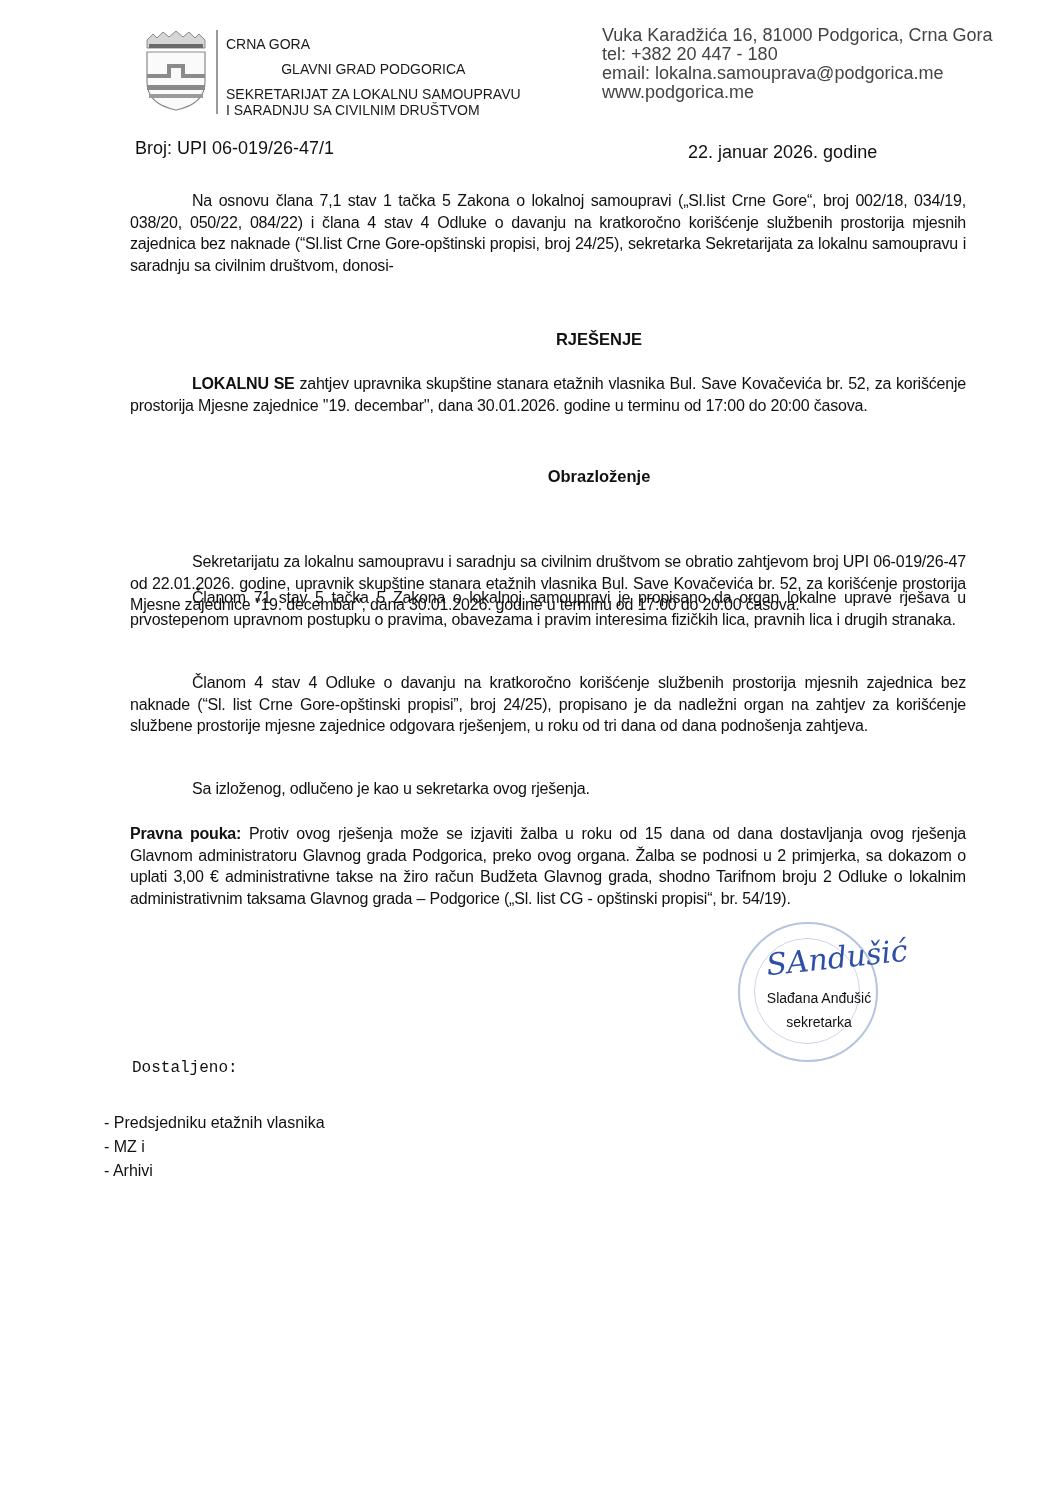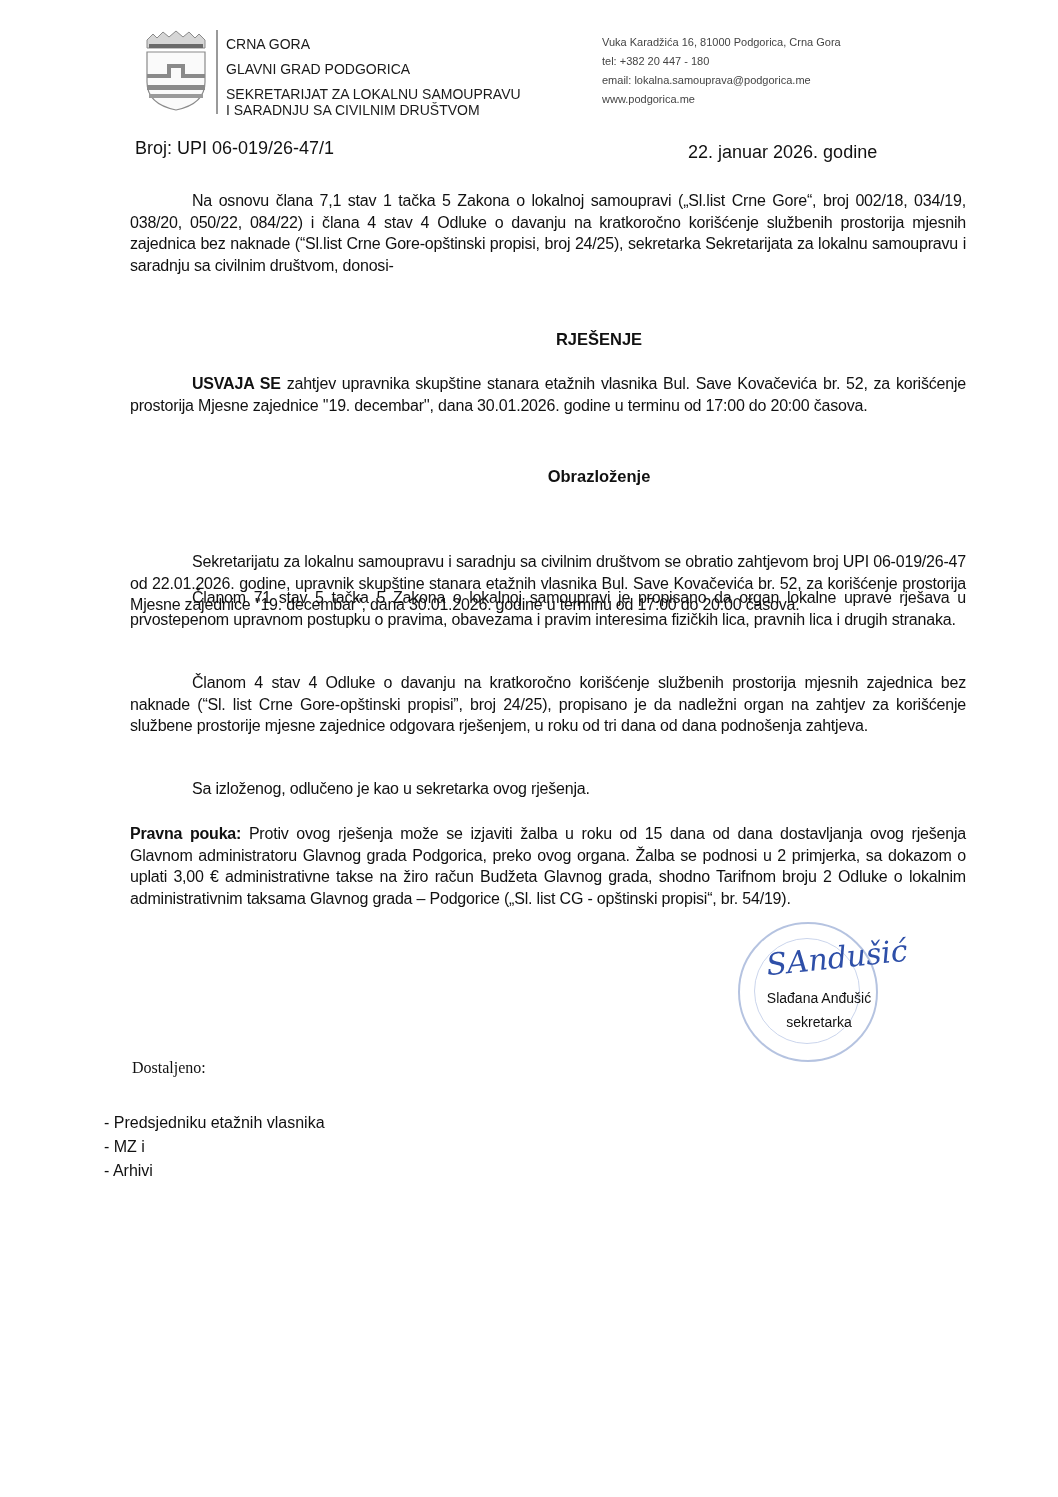--- a/index.html
+++ b/index.html
@@ -5,22 +5,22 @@
   html, body { margin: 0; padding: 0; background: #ffffff; }
   body { width: 1058px; height: 1497px; position: relative; overflow: hidden; color: #111; }
   .page { position: absolute; left: 0; top: 0; width: 860px; height: 1497px; }
 
   
   .crest { position: absolute; left: 143px; top: 30px; width: 66px; height: 82px; }
   .vline { position: absolute; left: 216px; top: 30px; width: 2px; height: 84px; background: #9a9a9a; }
   .org { position: absolute; left: 226px; top: 36px; font-family: "Liberation Sans", sans-serif; font-size: 14px; line-height: 16px; color: #1a1a1a; }
   .org div { white-space: nowrap; }
   .org .l1 { margin-bottom: 9px; }
-  .org .l2 { margin-bottom: 9px; }
-  .contact { position: absolute; left: 602px; top: 33px; font-family: "Liberation Sans", sans-serif; font-size: 11px; line-height: 19px; color: #444; }
+  .org .l2 { margin-bottom: 9px; text-align: center; }
+  .contact { position: absolute; left: 602px; top: 26px; font-family: "Liberation Sans", sans-serif; font-size: 18px; line-height: 19px; color: #444; }
   .contact div { white-space: nowrap; }
   .broj { position: absolute; left: 135px; top: 138px; font-family: "Liberation Sans", sans-serif; font-size: 18px; color: #111; white-space: nowrap; }
   .datum { position: absolute; left: 688px; top: 142px; font-family: "Liberation Sans", sans-serif; font-size: 18px; color: #111; white-space: nowrap; }
 
   
   .text { position: absolute; left: 130px; width: 836px; font-family: "Liberation Sans", sans-serif; font-size: 16px; line-height: 21.5px; text-align: justify; color: #111; letter-spacing: -0.2px; }
   .indent { text-indent: 62px; }
   .p1 { top: 190px; }
   .title { position: absolute; left: 0; width: 1058px; text-align: center; font-family: "Liberation Sans", sans-serif; font-weight: bold; font-size: 16.5px; color: #111; }
   .t-rjesenje { top: 330px; left: 70px; }
@@ -33,21 +33,21 @@
   .p7 { top: 823px; }
   b { font-weight: bold; }
 
   
   .stamp { position: absolute; left: 738px; top: 922px; width: 136px; height: 136px; border-radius: 50%; border: 2px solid #7a93c8; opacity: 0.55; }
   .stamp-inner { position: absolute; left: 14px; top: 14px; width: 104px; height: 104px; border-radius: 50%; border: 1px solid #9fb2dc; }
   .signature { position: absolute; left: 766px; top: 940px; font-family: "DejaVu Serif", serif; font-style: italic; font-size: 30px; color: #2e4fa8; transform: rotate(-6deg); white-space: nowrap; }
   .signer { position: absolute; left: 759px; top: 986px; font-family: "Liberation Sans", sans-serif; font-size: 14px; line-height: 24px; color: #111; text-align: center; width: 120px; }
 
   
-  .dost { position: absolute; left: 132px; top: 1059px; font-family: Liberation Serif, serif; font-size: 16px; color: #111; }
+  .dost { position: absolute; left: 132px; top: 1059px; font-family: Liberation Mono, monospace; font-size: 16px; color: #111; }
   .dist { position: absolute; left: 104px; top: 1111px; font-family: "Liberation Sans", sans-serif; font-size: 16px; line-height: 24px; color: #111; }
   .dist div { white-space: nowrap; }
 </style>
 </head>
 <body>
 
 <div class="page">
 
   <svg class="crest" viewBox="0 0 66 82">
     <path d="M4 10 L10 4 L14 8 L20 2 L26 7 L33 1 L40 7 L46 2 L52 8 L56 4 L62 10 L62 18 L4 18 Z" fill="#d6d6d6" stroke="#8a8a8a" stroke-width="1"></path>
@@ -73,21 +73,21 @@
     <div>www.podgorica.me</div>
   </div>
 
   <div class="broj">Broj: UPI 06-019/26-47/1</div>
   <div class="datum">22. januar 2026. godine</div>
 
   <div class="text indent p1">Na osnovu člana 7,1 stav 1 tačka 5 Zakona o lokalnoj samoupravi („Sl.list Crne Gore“, broj  002/18, 034/19, 038/20, 050/22, 084/22) i člana 4 stav 4  Odluke o davanju na kratkoročno korišćenje službenih prostorija mjesnih zajednica bez naknade (“Sl.list Crne Gore-opštinski propisi, broj 24/25), sekretarka Sekretarijata za lokalnu samoupravu i saradnju sa civilnim društvom, donosi-</div>
 
   <div class="title t-rjesenje">RJEŠENJE</div>
 
-  <div class="text indent p2"><b>USVAJA SE</b><span> zahtjev  upravnika skupštine stanara etažnih vlasnika Bul. Save Kovačevića br. 52, za korišćenje  prostorija Mjesne zajednice ''19. decembar'', dana 30.01.2026. godine u terminu od 17:00 do 20:00 časova.</span></div>
+  <div class="text indent p2"><b>LOKALNU SE</b><span> zahtjev  upravnika skupštine stanara etažnih vlasnika Bul. Save Kovačevića br. 52, za korišćenje  prostorija Mjesne zajednice ''19. decembar'', dana 30.01.2026. godine u terminu od 17:00 do 20:00 časova.</span></div>
 
   <div class="title t-obraz">Obrazloženje</div>
 
   <div class="text indent p3">Sekretarijatu za lokalnu samoupravu i saradnju sa civilnim društvom se obratio zahtjevom broj UPI 06-019/26-47 od 22.01.2026. godine, upravnik skupštine stanara etažnih vlasnika Bul. Save Kovačevića br. 52, za korišćenje  prostorija Mjesne zajednice ''19. decembar'',  dana 30.01.2026. godine u terminu od 17:00 do 20:00 časova.</div>
   <div class="text indent p4">Članom 71 stav 5 tačka 5  Zakona o lokalnoj samoupravi je propisano da organ lokalne uprave rješava u prvostepenom upravnom postupku o pravima, obavezama i pravim interesima fizičkih lica, pravnih lica i drugih stranaka.</div>
   <div class="text indent p5">Članom 4 stav 4 Odluke o davanju na kratkoročno korišćenje službenih prostorija mjesnih zajednica bez naknade (“Sl. list Crne Gore-opštinski propisi”, broj 24/25), propisano je da nadležni organ na zahtjev za korišćenje službene prostorije mjesne zajednice odgovara rješenjem, u roku od tri dana od dana podnošenja zahtjeva.</div>
 
   <div class="text indent p6">Sa izloženog, odlučeno je kao u sekretarka ovog rješenja.</div>
 
   <div class="text p7"><b>Pravna pouka:</b><span> Protiv ovog rješenja može se izjaviti žalba u roku od 15 dana od dana dostavljanja ovog rješenja Glavnom administratoru Glavnog grada Podgorica, preko ovog organa. Žalba se podnosi u 2 primjerka, sa dokazom o uplati 3,00 € administrativne takse na žiro račun Budžeta Glavnog grada, shodno Tarifnom broju 2 Odluke o lokalnim administrativnim taksama Glavnog grada – Podgorice („Sl. list CG - opštinski propisi“, br. 54/19).</span></div>

